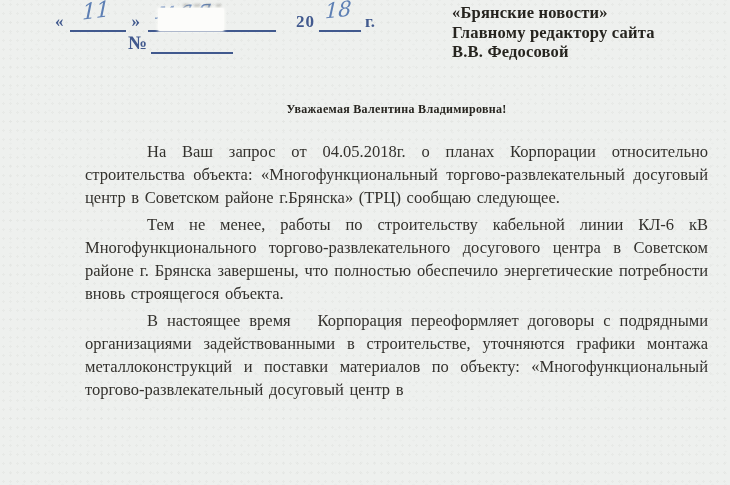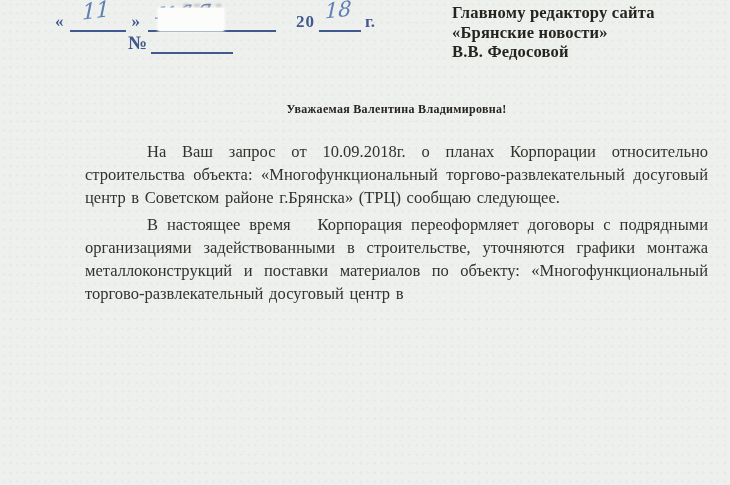--- a/index.html
+++ b/index.html
@@ -136,25 +136,26 @@
   </div>
 
   <div class="number-row">
     <span>№</span>
     <span class="slot slot-number"></span>
     <span class="smudge"></span>
     <span class="whiteout"></span>
   </div>
 
   <div class="addressee">
+    <div>«Брянские новости»</div>
     <div>Главному редактору сайта</div>
-    <div>«Брянские новости»</div>
     <div>В.В. Федосовой</div>
   </div>
 
   <div class="salutation">Уважаемая Валентина Владимировна!</div>
 
   <div class="body-text">
-    <p>На Ваш запрос от 10.09.2018г. о планах Корпорации относительно строительства объекта: «Многофункциональный торгово-развлекательный досуговый центр в Советском районе г.Брянска» (ТРЦ) сообщаю следующее.</p>
+    <p>На Ваш запрос от 04.05.2018г. о планах Корпорации относительно строительства объекта: «Многофункциональный торгово-развлекательный досуговый центр в Советском районе г.Брянска» (ТРЦ) сообщаю следующее.</p>
+    <p>Тем не менее, работы по строительству кабельной линии КЛ-6 кВ Многофункционального торгово-развлекательного досугового центра в Советском районе г. Брянска завершены, что полностью обеспечило энергетические потребности вновь строящегося объекта.</p>
     <p>В настоящее время &nbsp;&nbsp;Корпорация переоформляет договоры с подрядными организациями задействованными в строительстве, уточняются графики монтажа металлоконструкций и поставки материалов по объекту: «Многофункциональный торгово-развлекательный досуговый центр в</p>
   </div>
 
 </div>
 
 </body></html>

